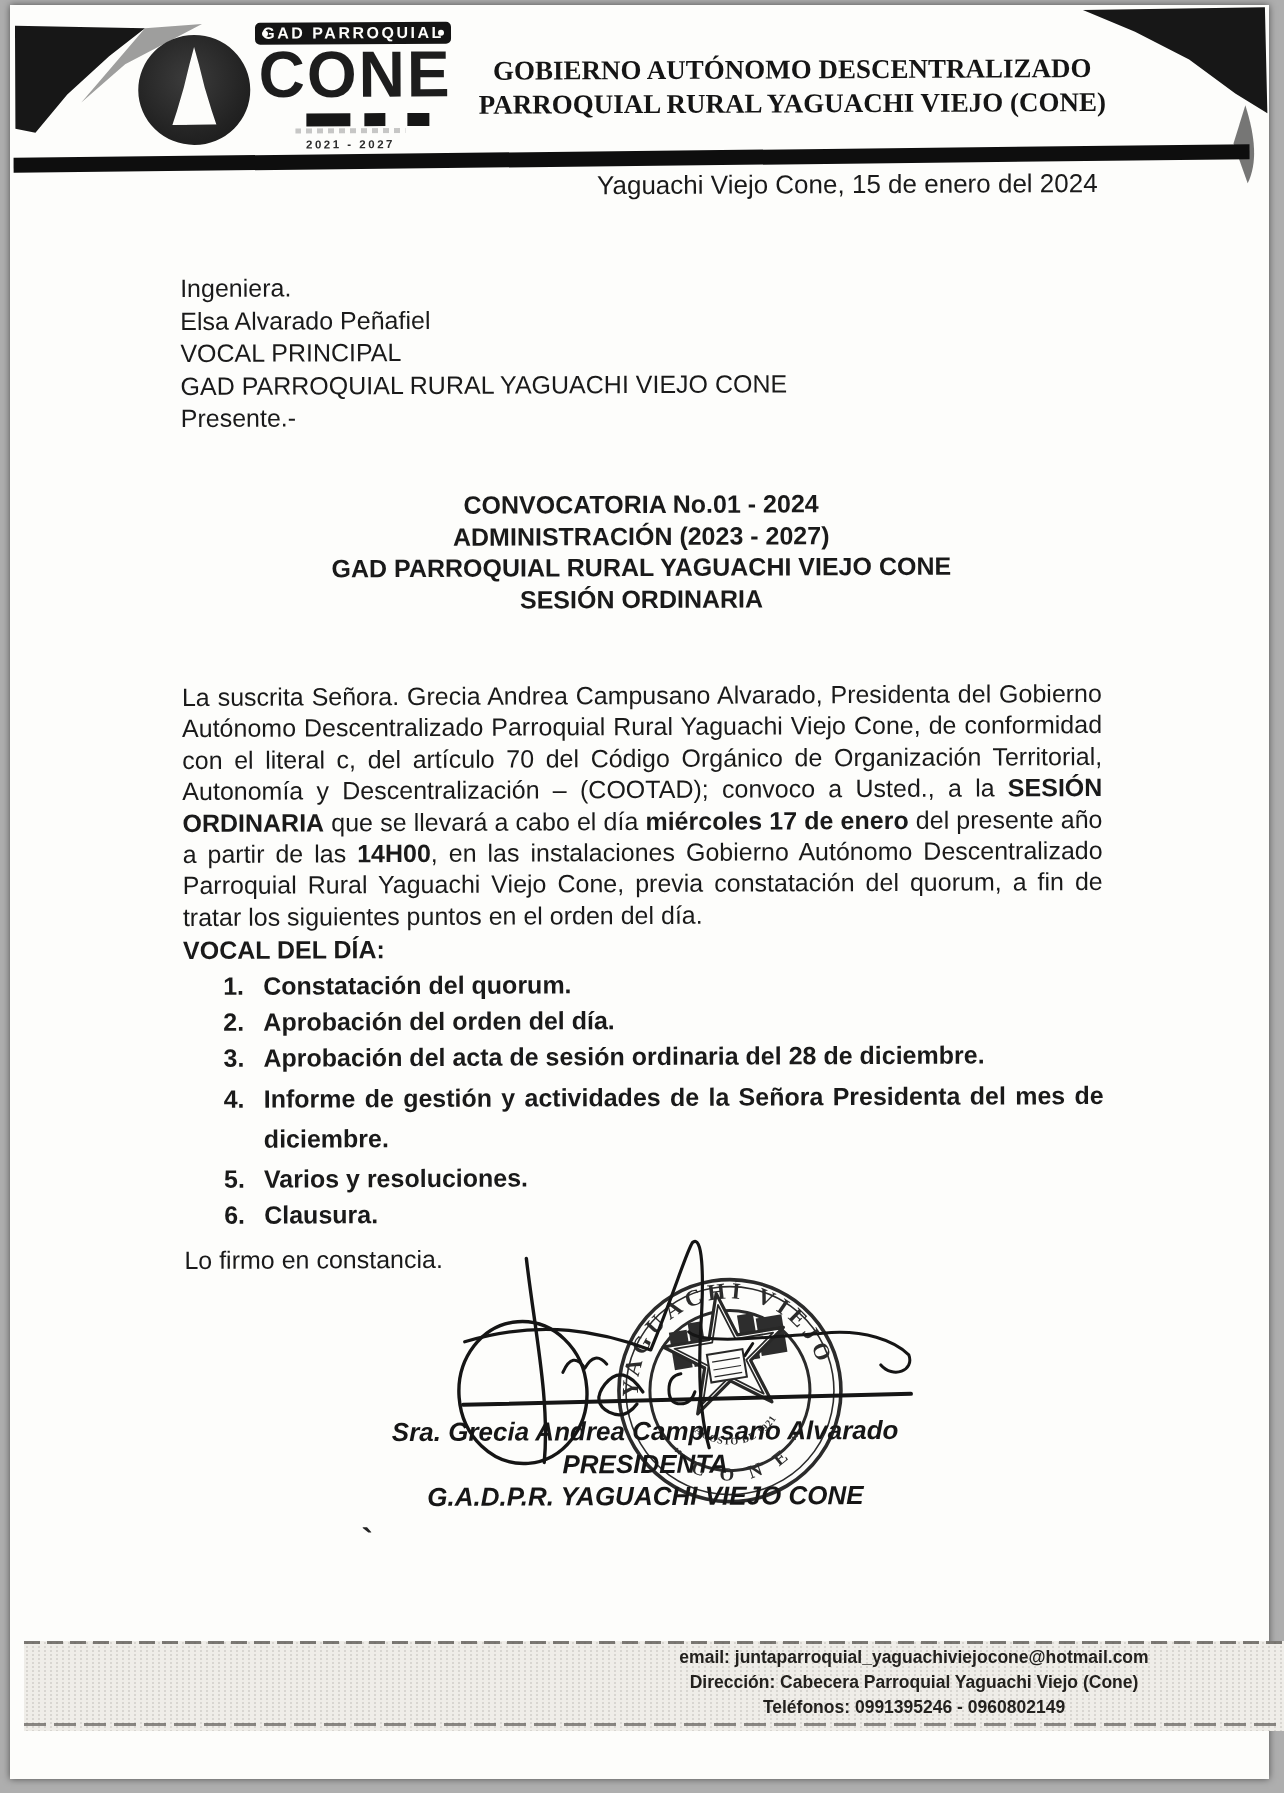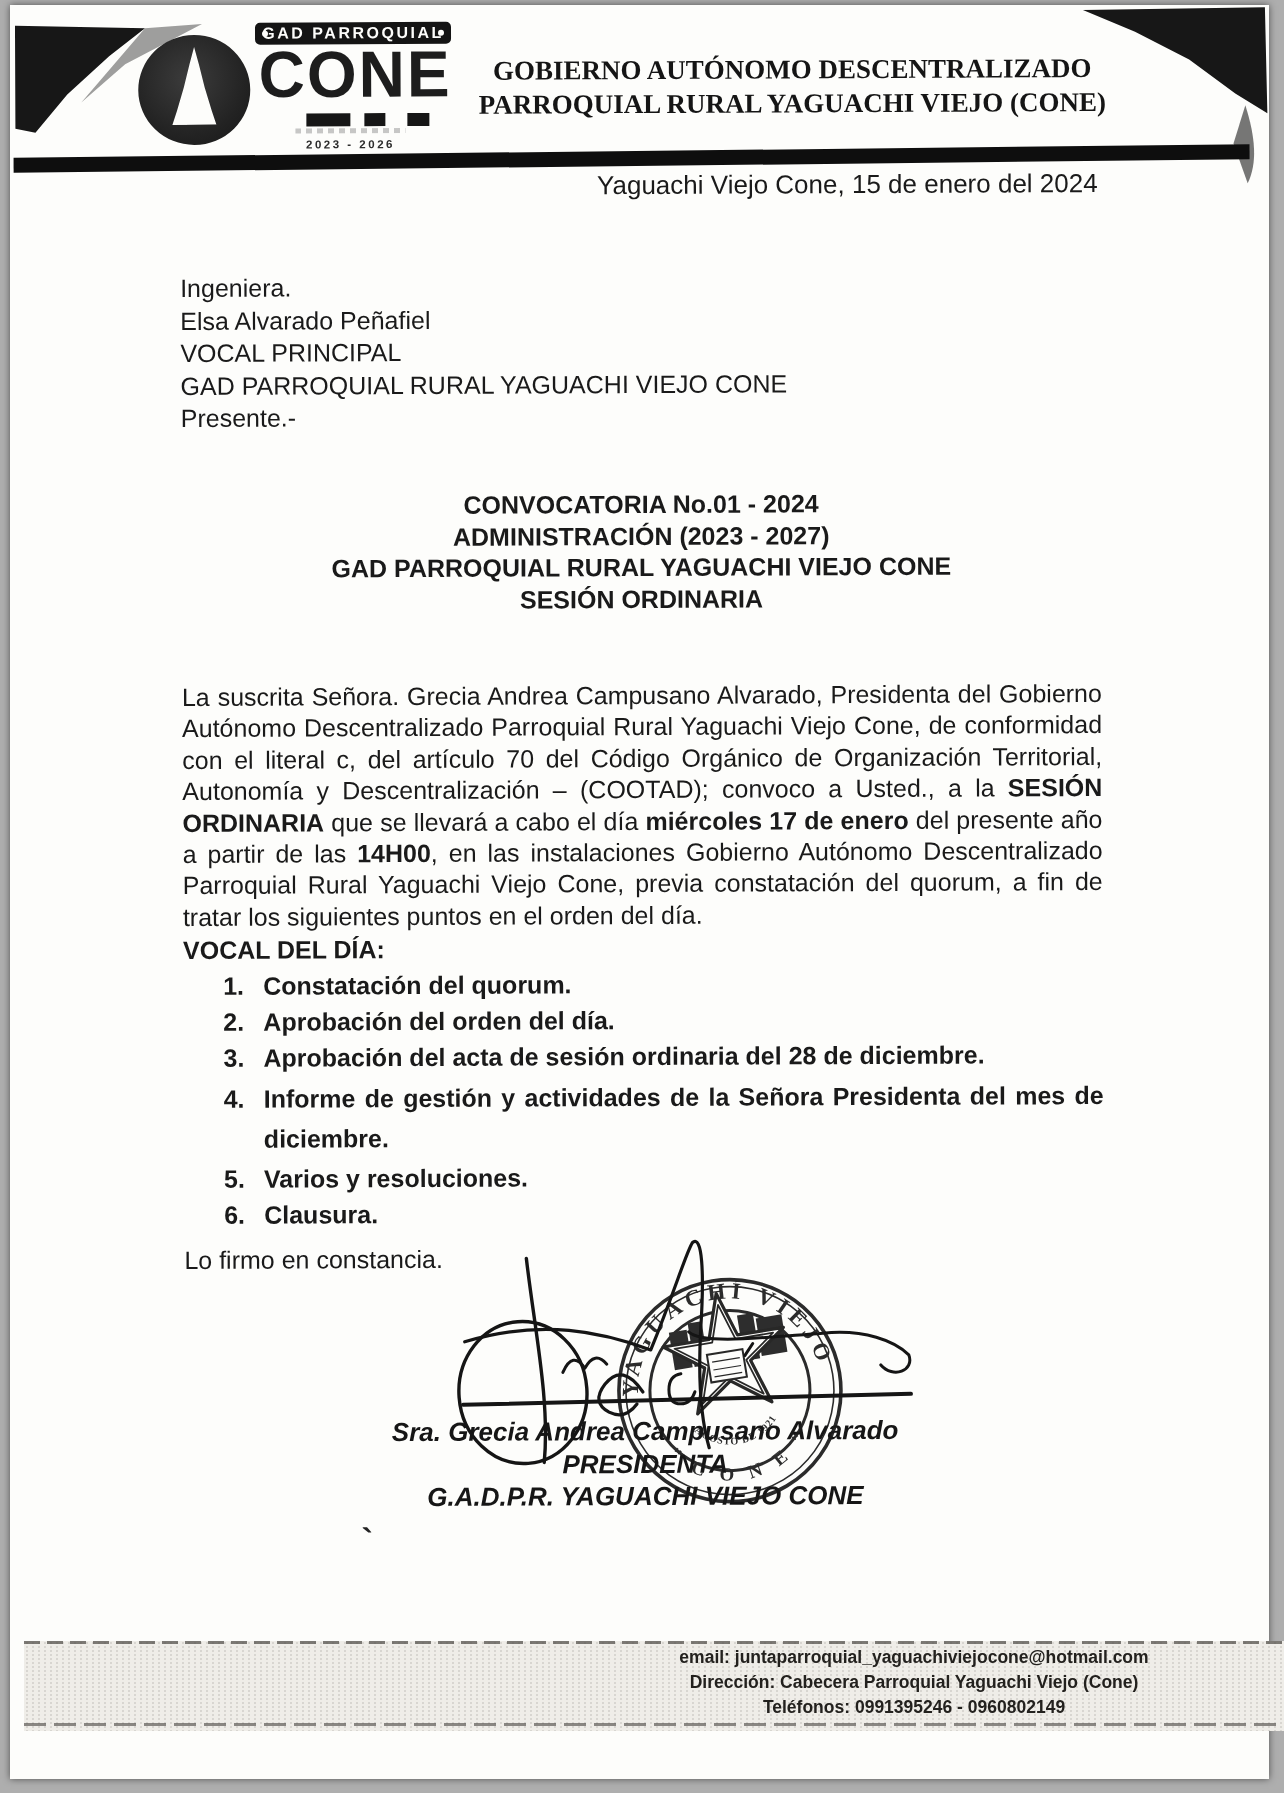--- a/index.html
+++ b/index.html
@@ -87,21 +87,21 @@
     <div class="logo-banner">
       <span>GAD PARROQUIAL</span>
     </div>
     <div class="logo-brand">CONE</div>
     <div class="logo-bars">
         <i class="b1"></i>
         <i class="b2"></i>
         <i class="b3"></i>
       </div>
     <div class="logo-tinyrow"></div>
-    <div class="logo-period">2023 - 2026</div>
+    <div class="logo-period">2021 - 2027</div>
 
     <div class="hdr-title">
       <div>GOBIERNO AUTÓNOMO DESCENTRALIZADO</div>
       <div>PARROQUIAL RURAL YAGUACHI VIEJO (CONE)</div>
     </div>
 
     <div class="dateline">Yaguachi Viejo Cone, 15 de enero del 2024</div>
 
     <div class="recipient">
       <div>Ingeniera.</div>

